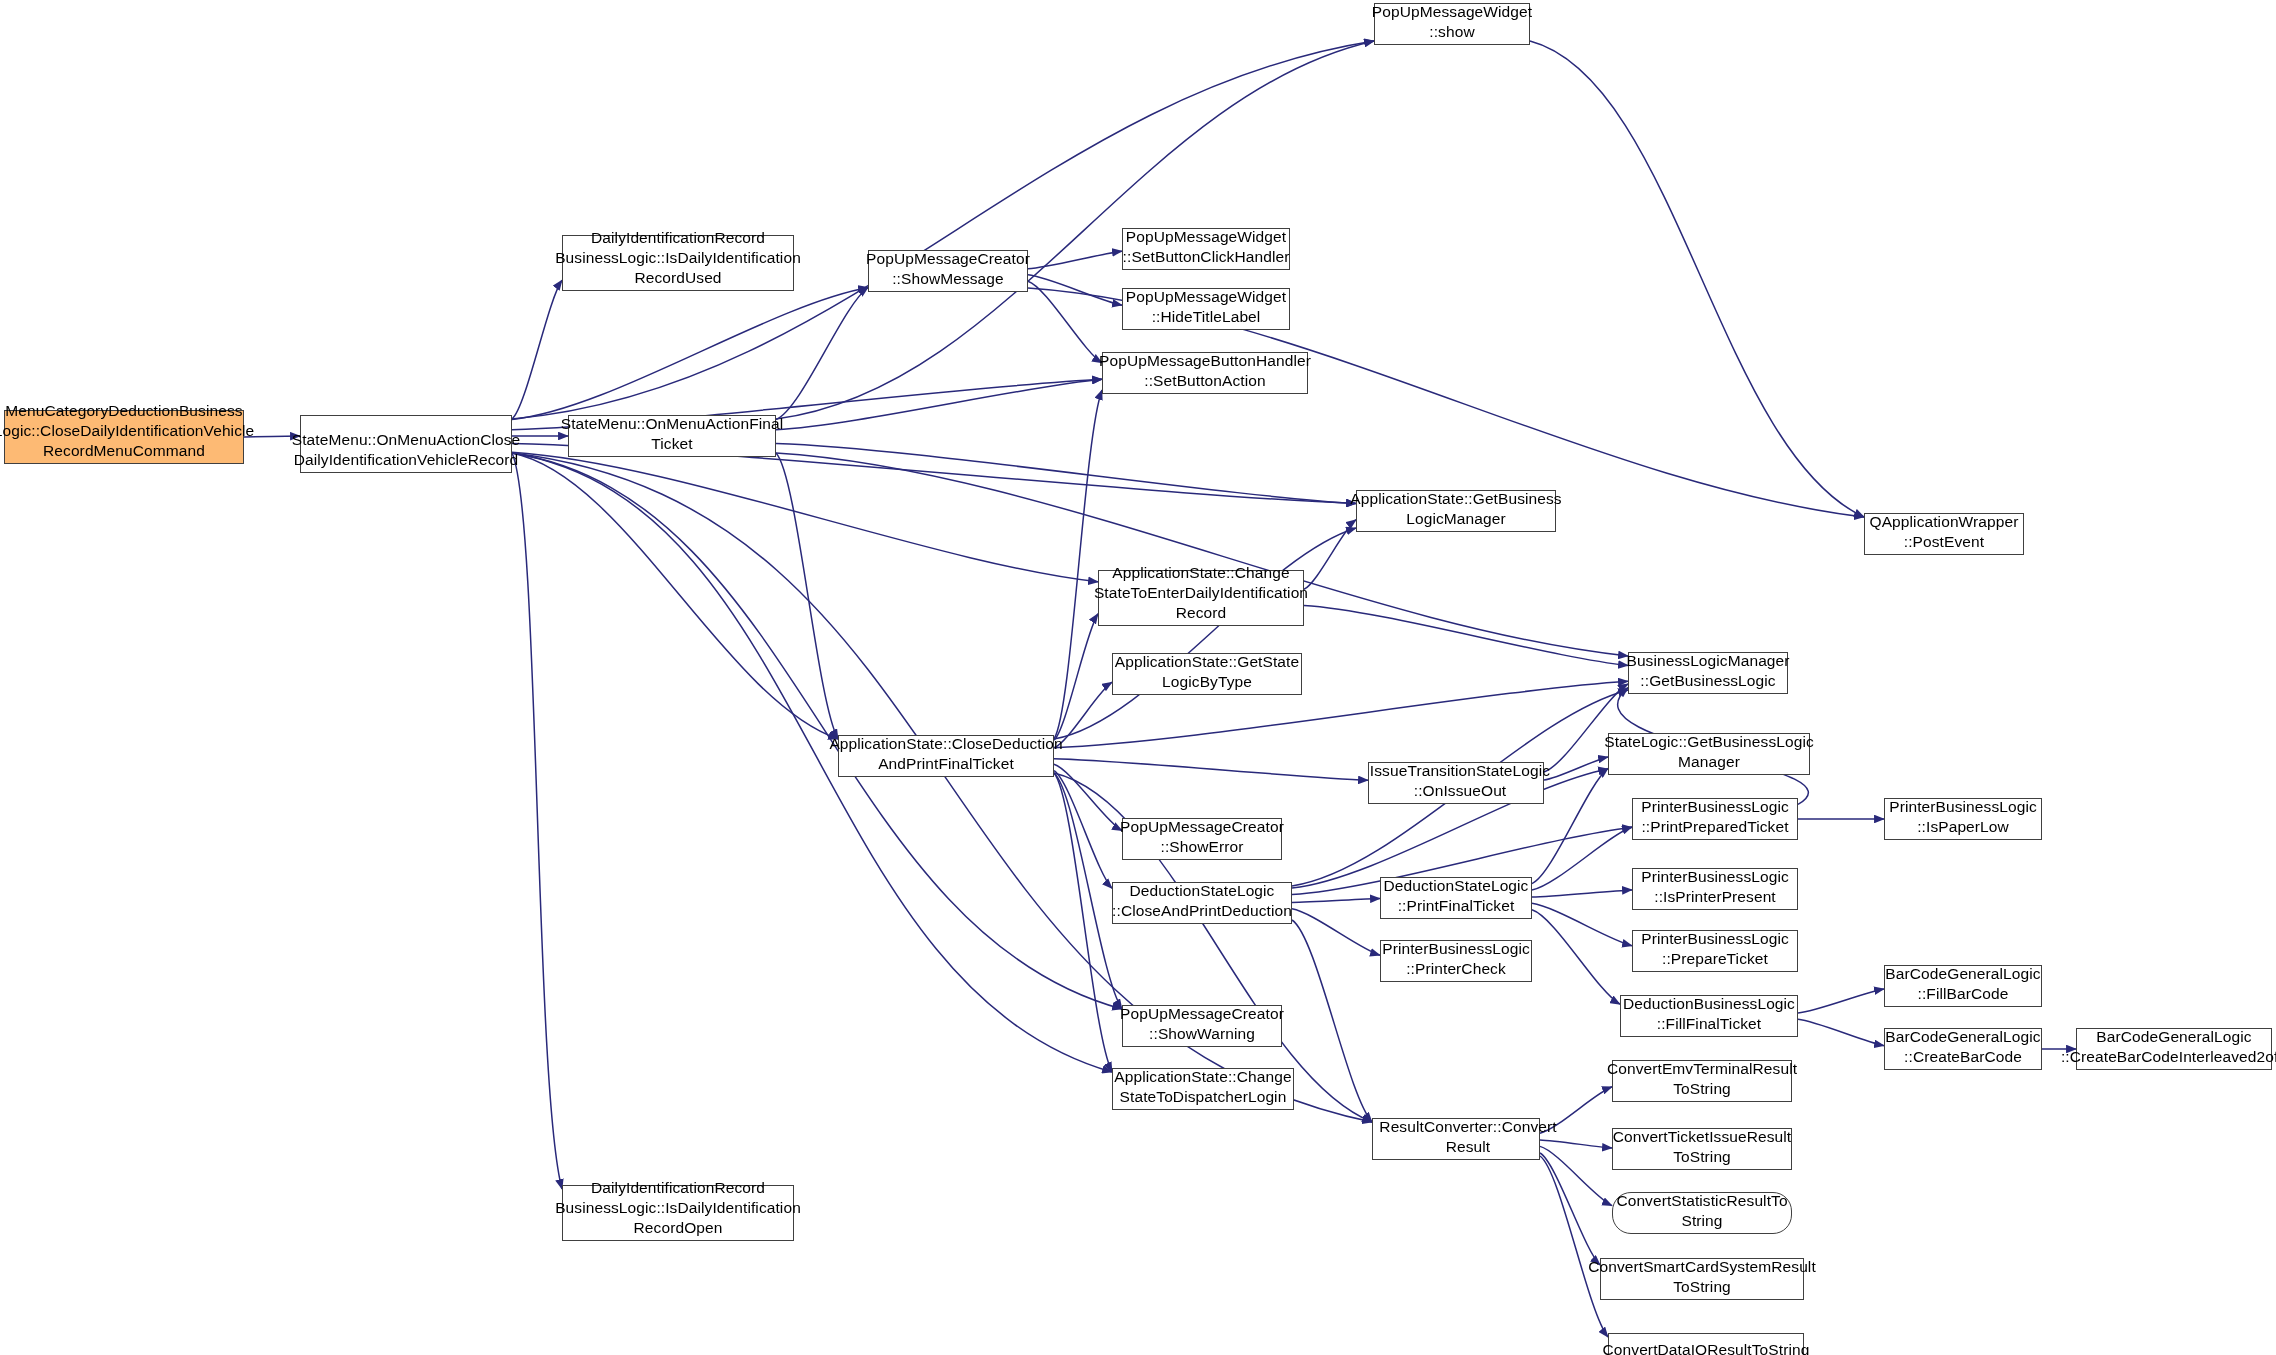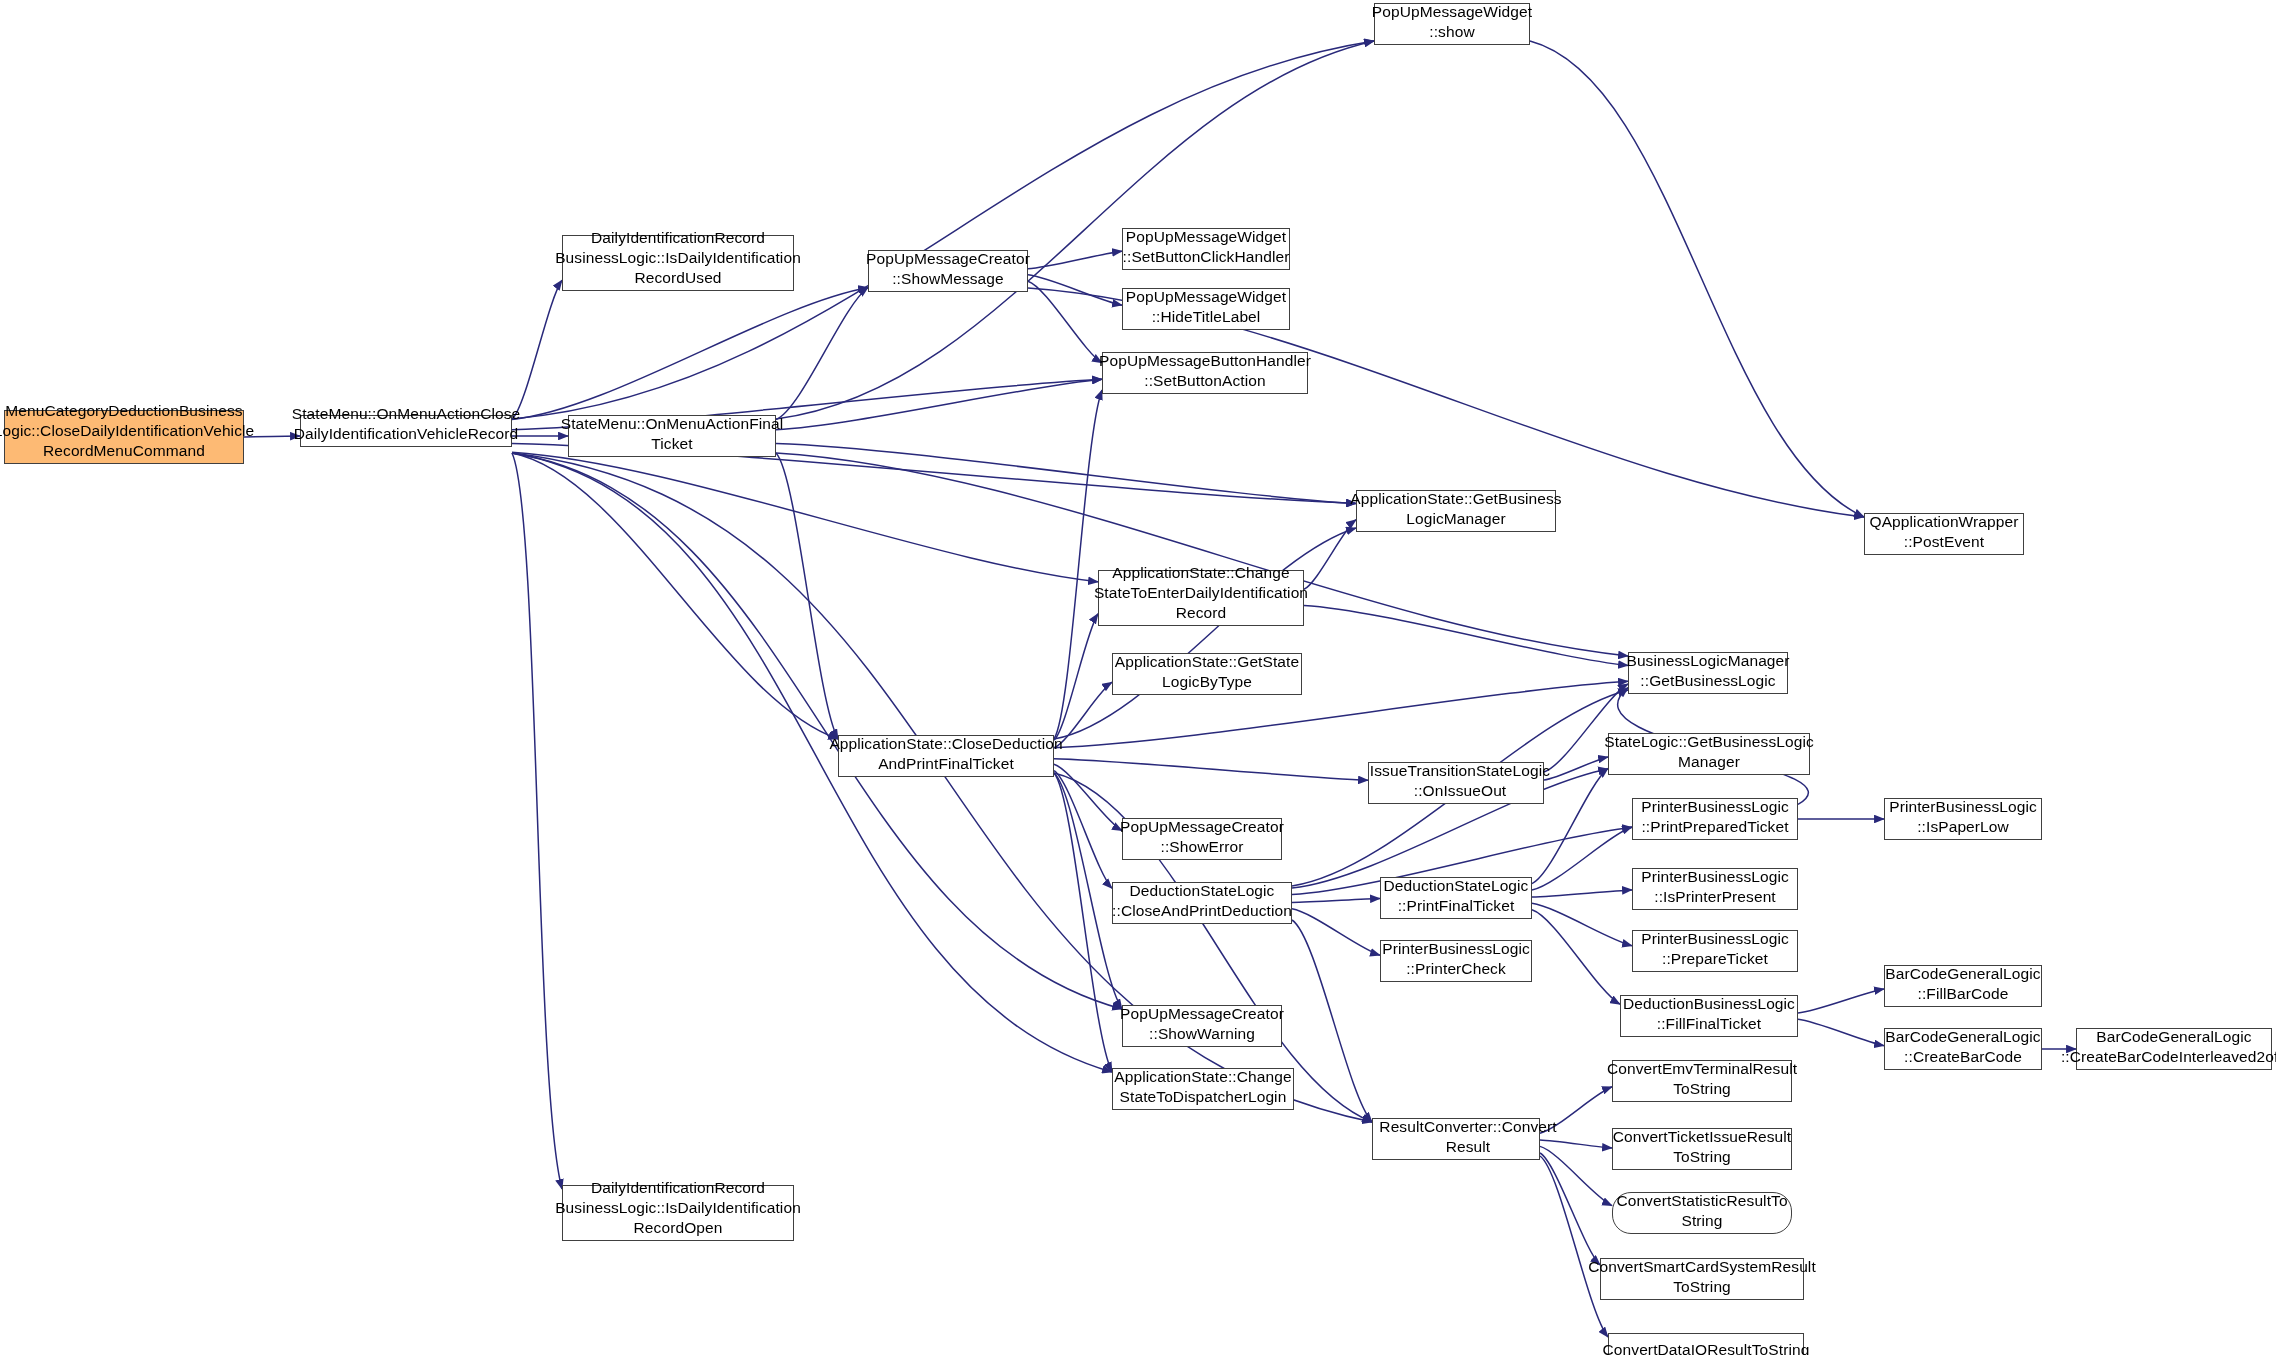--- a/index.html
+++ b/index.html
@@ -116,21 +116,21 @@
         <path d="M 1540 1140 C 1556.101818181818 1140.64, 1595.898181818182 1146.88, 1612 1148" fill="none" stroke="#29297a" stroke-width="1.5" marker-end="url(#arrow)"></path>
         <path d="M 1540 1146.4 C 1557.7774545454545 1151.136, 1594.2225454545455 1197.312, 1612 1205.6" fill="none" stroke="#29297a" stroke-width="1.5" marker-end="url(#arrow)"></path>
         <path d="M 1540 1153 C 1556.2545454545455 1161.96, 1583.7454545454545 1249.32, 1600 1265" fill="none" stroke="#29297a" stroke-width="1.5" marker-end="url(#arrow)"></path>
         <path d="M 1540 1156 C 1560.5545454545454 1170.48, 1587.4454545454546 1311.66, 1608 1337" fill="none" stroke="#29297a" stroke-width="1.5" marker-end="url(#arrow)"></path>
       </g>
   </svg>
   <div id="nodes">
       <div class="node root" style="left: 4px; top: 410px; width: 240px; height: 54px;"><span>MenuCategoryDeductionBusiness
 Logic::CloseDailyIdentificationVehicle
 RecordMenuCommand</span></div>
-      <div class="node" style="left: 300px; top: 415px; width: 212px; height: 32px;"><span>StateMenu::OnMenuActionClose
+      <div class="node" style="left: 300px; top: 415px; width: 212px; height: 58px;"><span>StateMenu::OnMenuActionClose
 DailyIdentificationVehicleRecord</span></div>
       <div class="node" style="left: 562px; top: 235px; width: 232px; height: 56px;"><span>DailyIdentificationRecord
 BusinessLogic::IsDailyIdentification
 RecordUsed</span></div>
       <div class="node" style="left: 568px; top: 415px; width: 208px; height: 42px;"><span>StateMenu::OnMenuActionFinal
 Ticket</span></div>
       <div class="node" style="left: 562px; top: 1185px; width: 232px; height: 56px;"><span>DailyIdentificationRecord
 BusinessLogic::IsDailyIdentification
 RecordOpen</span></div>
       <div class="node" style="left: 868px; top: 250px; width: 160px; height: 42px;"><span>PopUpMessageCreator

